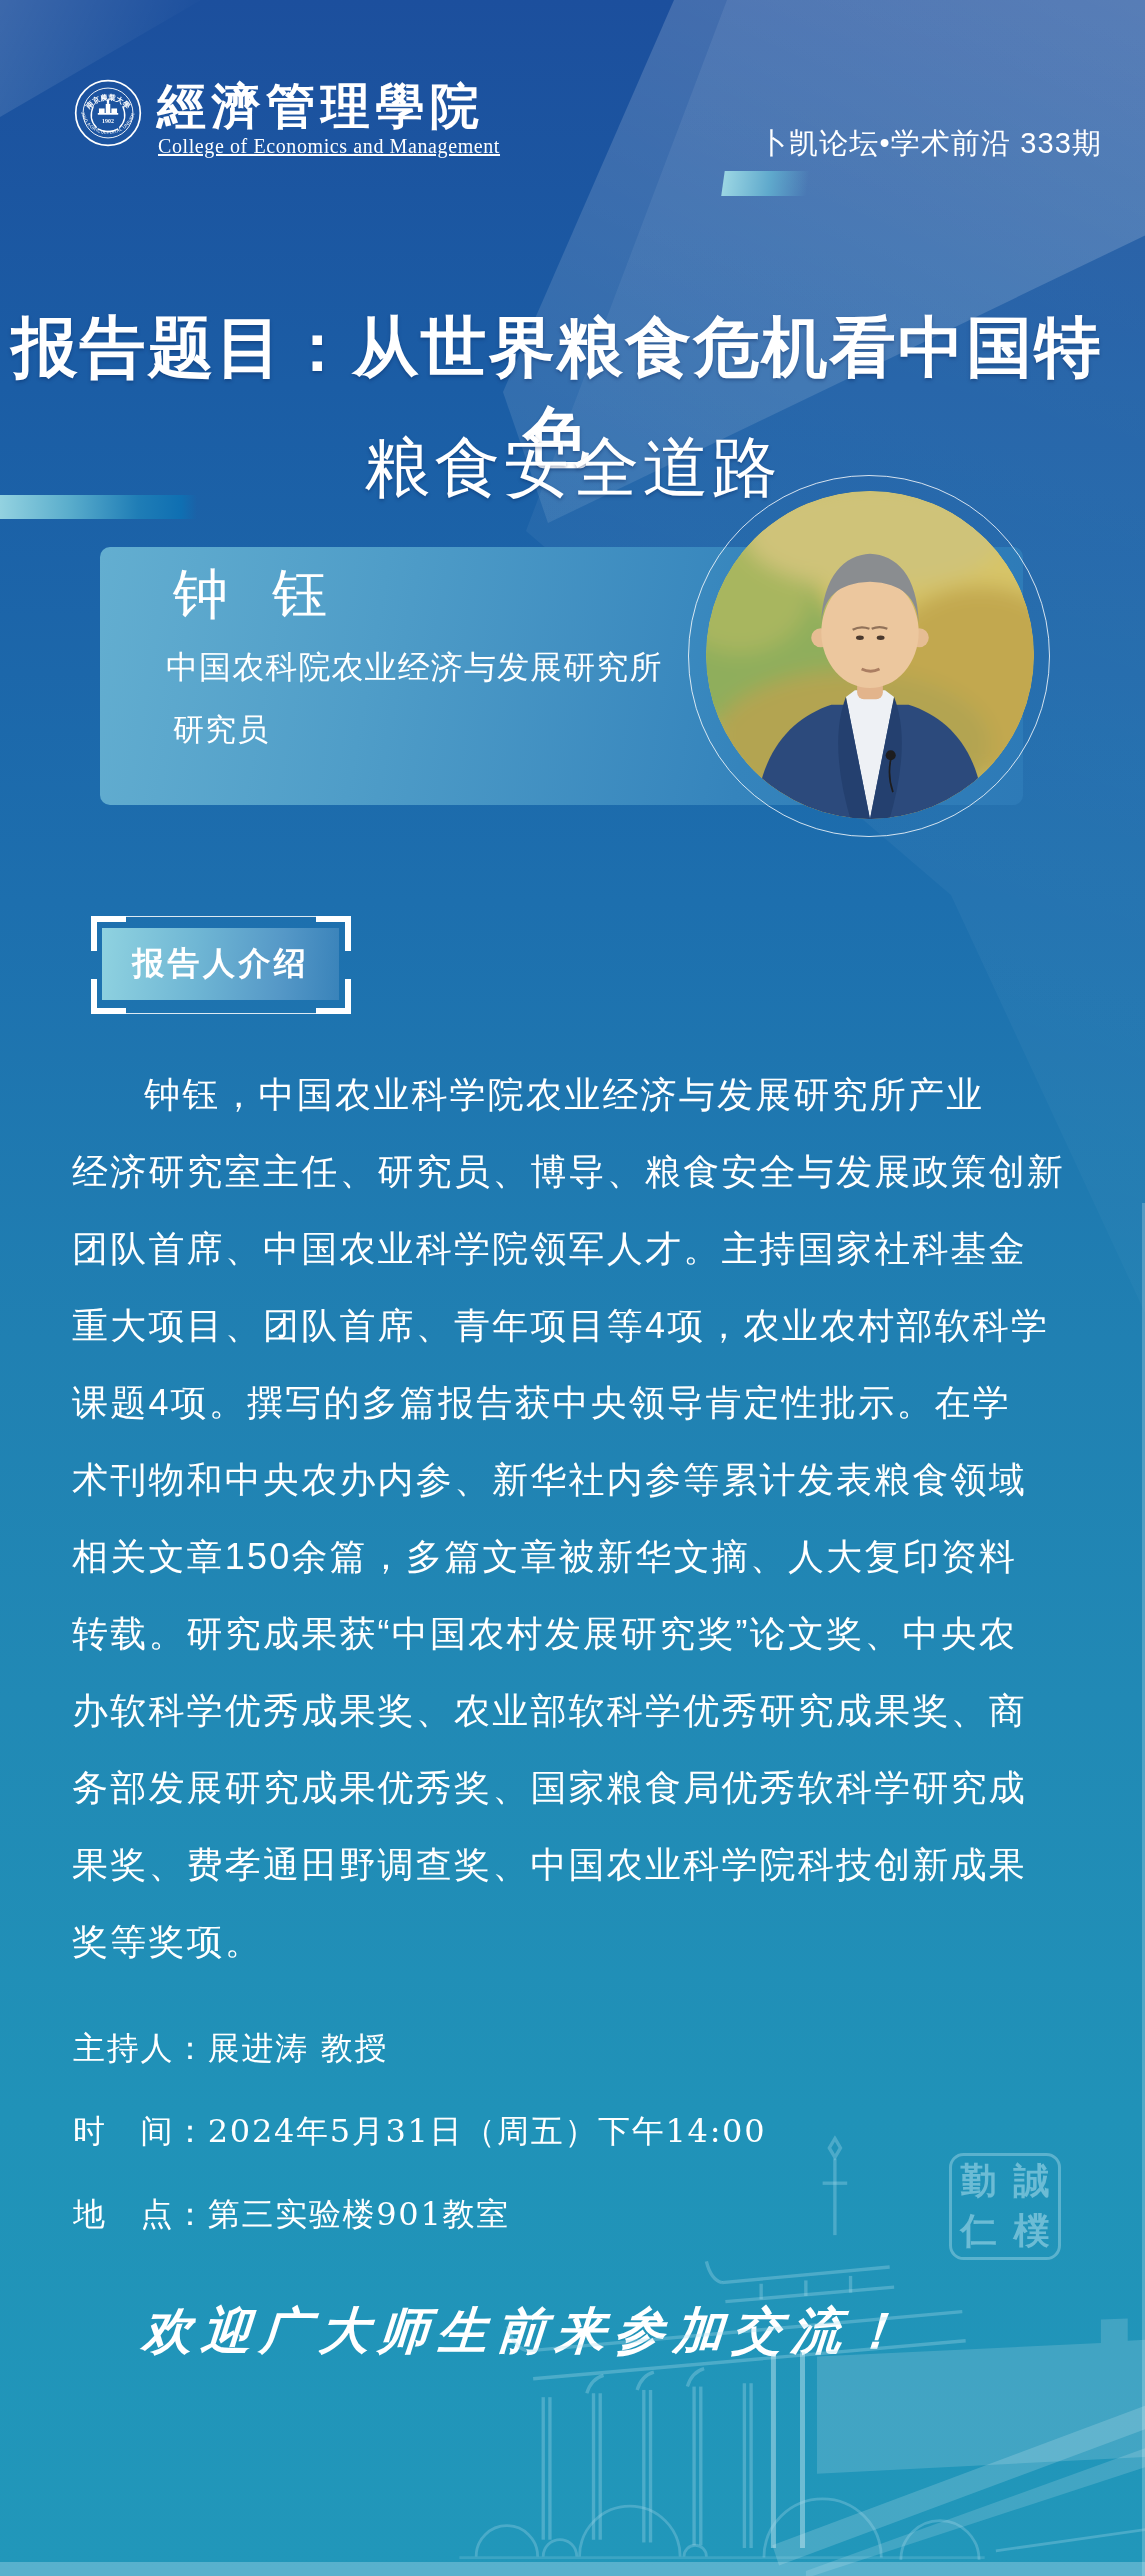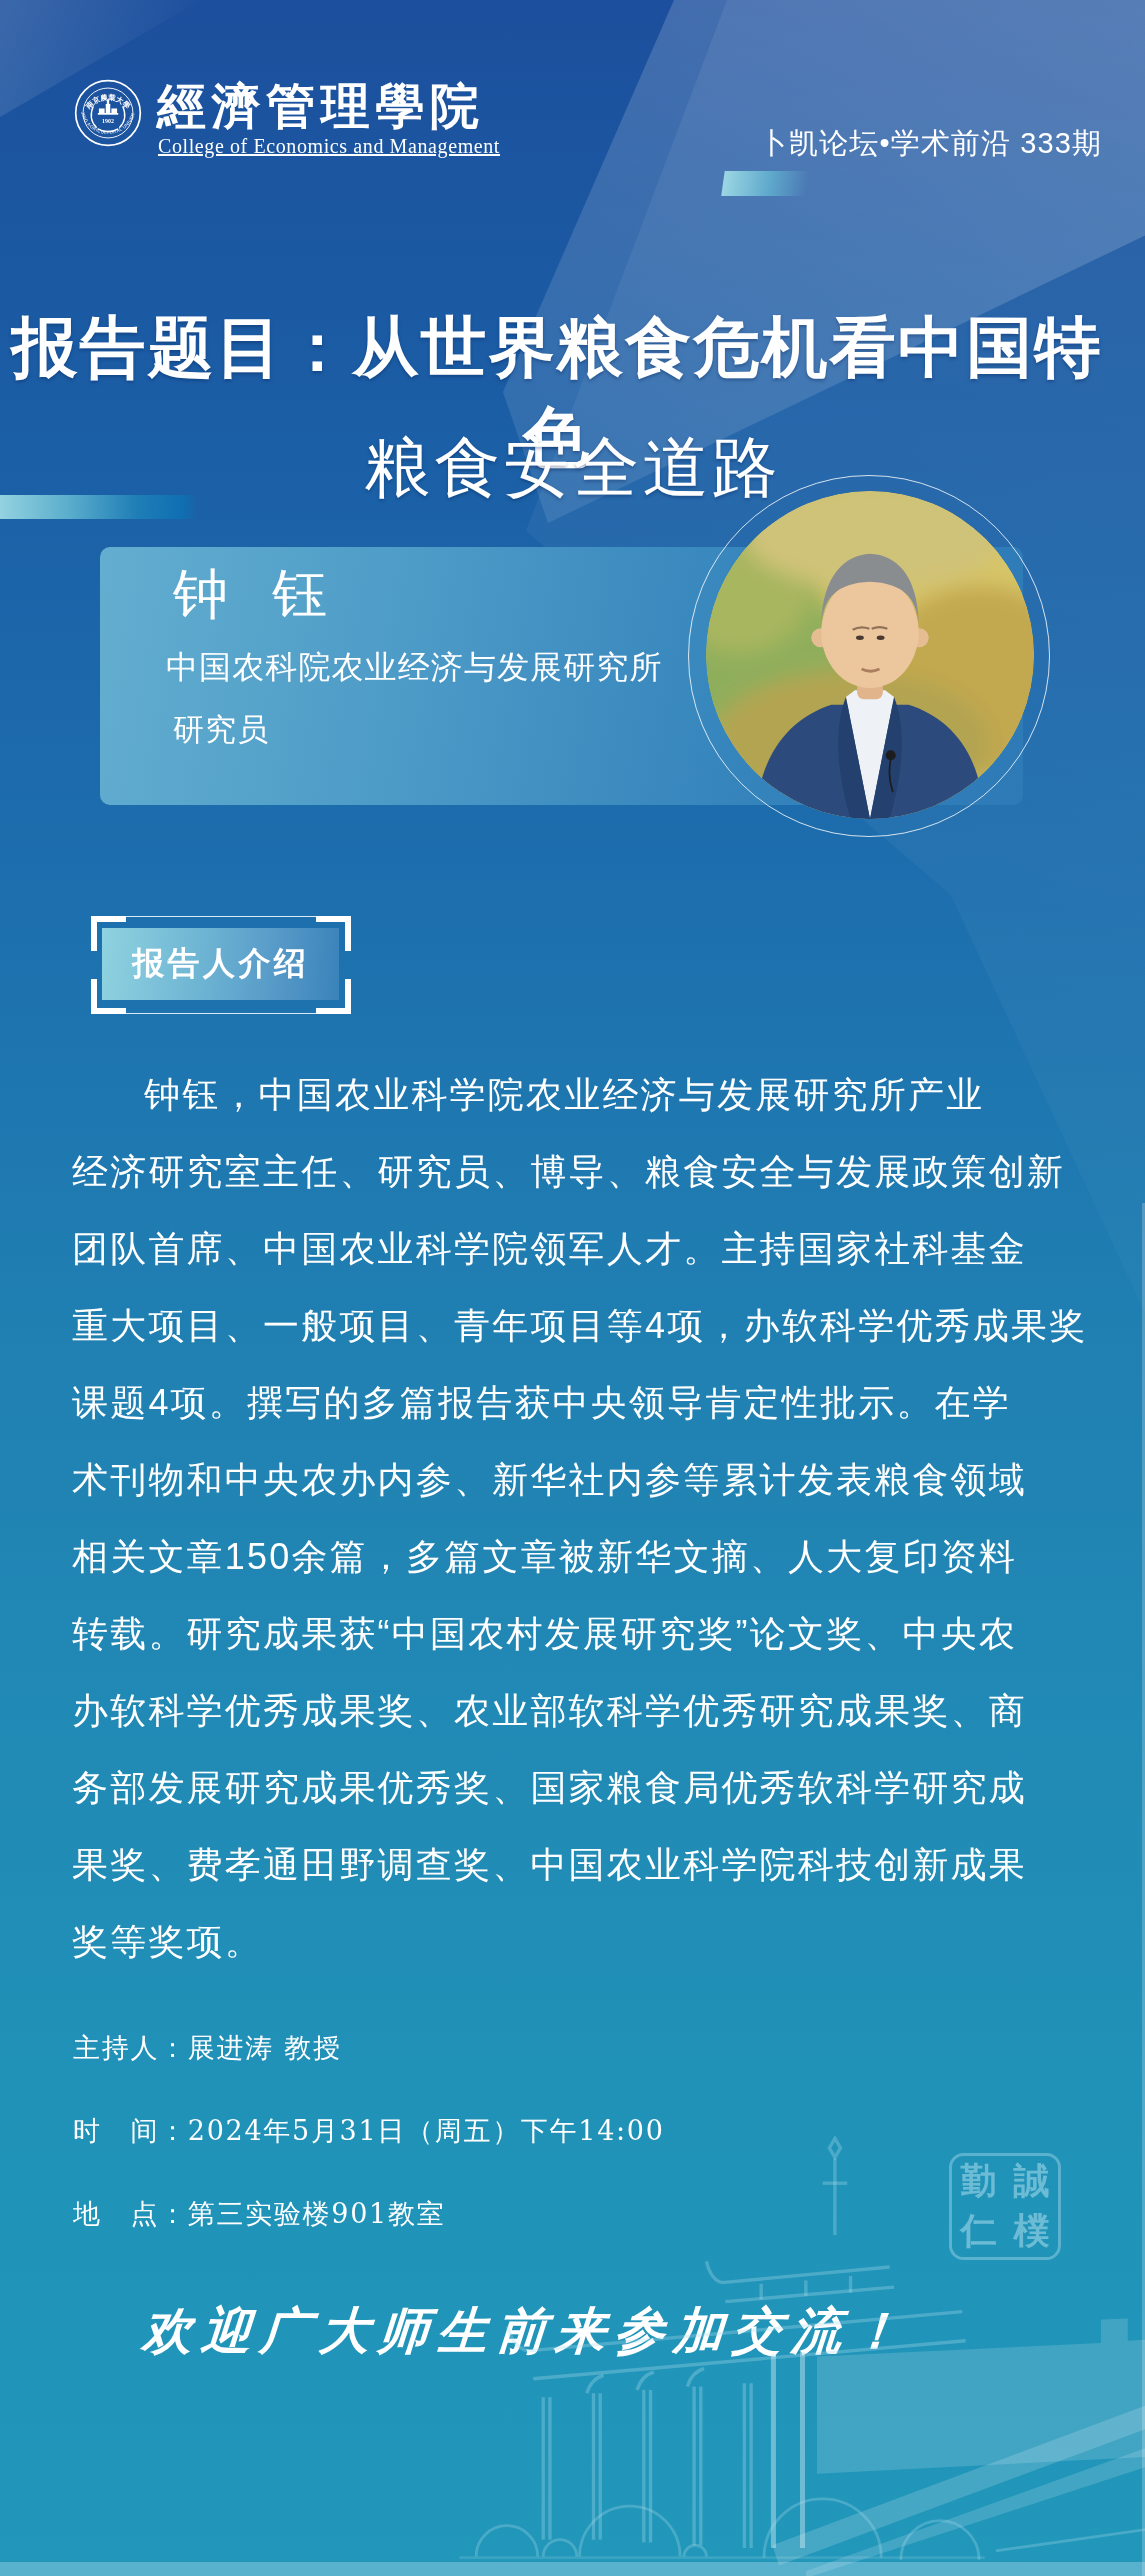--- a/index.html
+++ b/index.html
@@ -61,21 +61,21 @@
     display:flex;align-items:center;justify-content:center;}
   .sec-title{font-size:32px;font-weight:bold;letter-spacing:3.4px;}
 
   
   .intro{left:72px;top:1056px;width:1007px;}
   .intro .ln{height:77px;line-height:77px;font-size:36px;letter-spacing:2.2px;white-space:nowrap;}
   .intro .ln.first{padding-left:72px;}
 
   
   .details{left:73px;top:2017px;font-family:"DejaVu Serif","Liberation Serif",serif;}
-  .details .row{height:83px;line-height:62px;font-size:27px;letter-spacing:1.7px;}
+  .details .row{height:83px;line-height:62px;font-size:32px;letter-spacing:1.7px;}
 
   
   .welcome{left:56px;top:2298px;width:940px;text-align:center;
     font-size:50px;font-weight:bold;font-style:italic;letter-spacing:9px;
     font-family:"DejaVu Serif","Liberation Serif",serif;transform:skewX(-4deg);}
 
   
   .seal{left:949px;top:2153px;width:106px;height:101px;border:3.9px solid rgba(150,210,228,0.50);
     border-radius:14.5px;display:grid;grid-template-columns:1fr 1fr;grid-template-rows:1fr 1fr;
     color:rgba(160,215,232,0.60);font-family:"DejaVu Serif","Liberation Serif",serif;}
@@ -189,21 +189,21 @@
     <div class="corner br"></div>
     <div class="sec-pill">
       <span class="sec-title sans">报告人介绍</span>
     </div>
   </div>
 
   <div class="abs intro sans">
     <div class="ln first">钟钰，中国农业科学院农业经济与发展研究所产业</div>
     <div class="ln">经济研究室主任、研究员、博导、粮食安全与发展政策创新</div>
     <div class="ln">团队首席、中国农业科学院领军人才。主持国家社科基金</div>
-    <div class="ln">重大项目、一般项目、青年项目等4项，办软科学优秀成果奖</div>
+    <div class="ln">重大项目、团队首席、青年项目等4项，农业农村部软科学</div>
     <div class="ln">课题4项。撰写的多篇报告获中央领导肯定性批示。在学</div>
     <div class="ln">术刊物和中央农办内参、新华社内参等累计发表粮食领域</div>
     <div class="ln">相关文章150余篇，多篇文章被新华文摘、人大复印资料</div>
     <div class="ln">转载。研究成果获“中国农村发展研究奖”论文奖、中央农</div>
     <div class="ln">办软科学优秀成果奖、农业部软科学优秀研究成果奖、商</div>
     <div class="ln">务部发展研究成果优秀奖、国家粮食局优秀软科学研究成</div>
     <div class="ln">果奖、费孝通田野调查奖、中国农业科学院科技创新成果</div>
     <div class="ln">奖等奖项。</div>
   </div>
 

